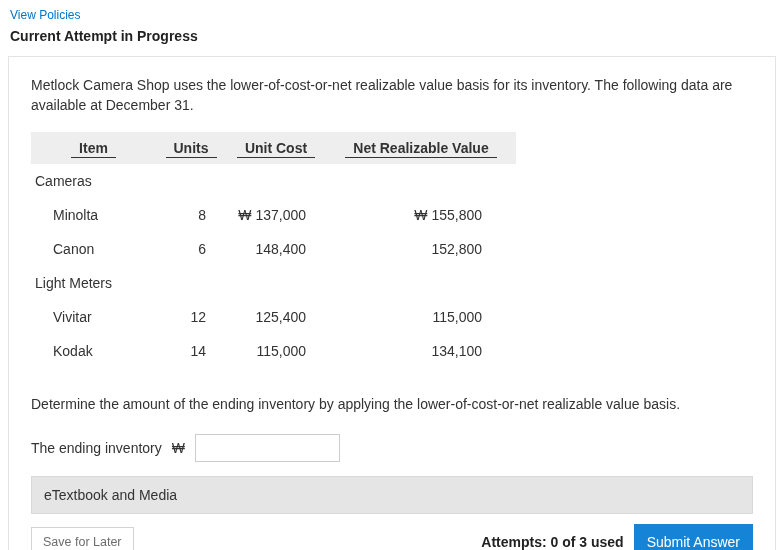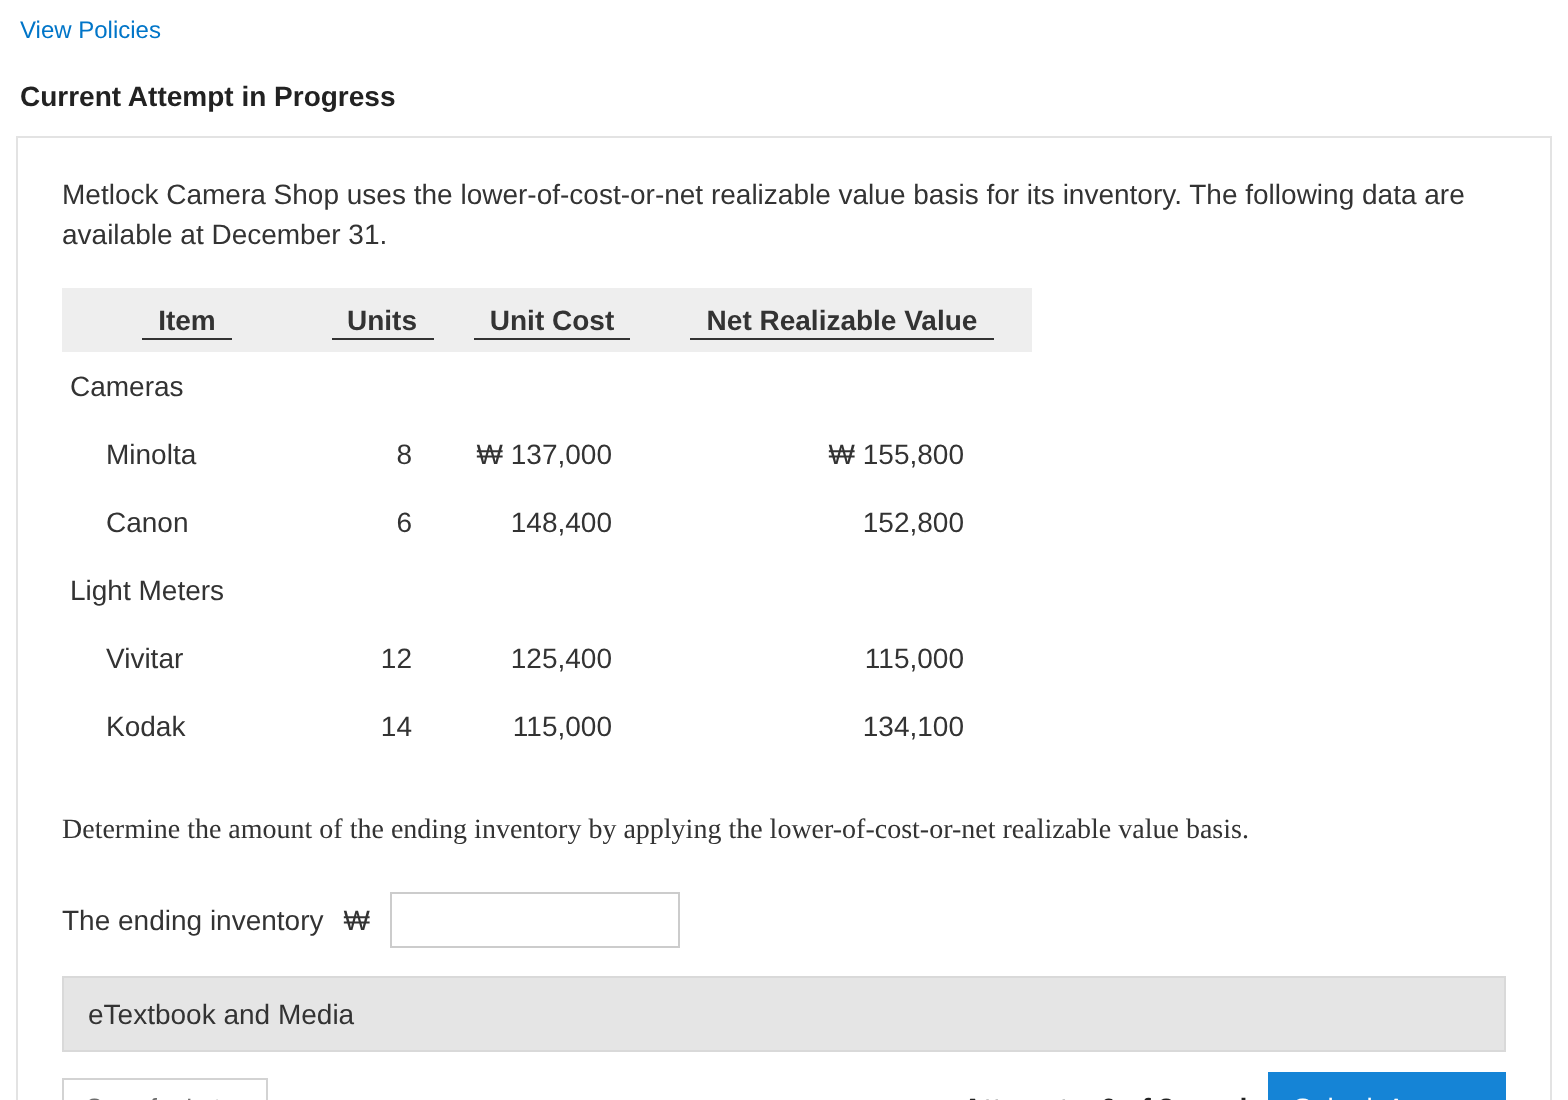--- a/index.html
+++ b/index.html
@@ -16,21 +16,21 @@
   .view-policies {
     color: #0075c8;
     font-size: 12px;
     cursor: pointer;
     display: inline-block;
   }
   .heading {
     font-weight: 700;
     font-size: 14px;
     color: #222;
-    margin-top: 18px;
+    margin-top: 6px;
   }
   .panel {
     border: 1px solid #e3e3e3;
     margin: 8px 8px 0 8px;
     padding: 18px 22px 12px 22px;
   }
   .problem-text {
     font-size: 14px;
     color: #333;
     line-height: 1.45;
@@ -70,21 +70,20 @@
     text-align: right;
     padding-right: 34px;
   }
   .col-item { width: 125px; }
   .col-units { width: 70px; }
   .col-cost { width: 100px; }
   .col-nrv { width: 190px; }
   .instr {
     font-size: 14px;
     margin-bottom: 22px;
-    font-family: Liberation Serif, serif;
   }
   .answer-row {
     display: flex;
     align-items: center;
     gap: 10px;
     margin-bottom: 14px;
     font-size: 14px;
   }
   .answer-row input {
     border: 1px solid #ccc;

